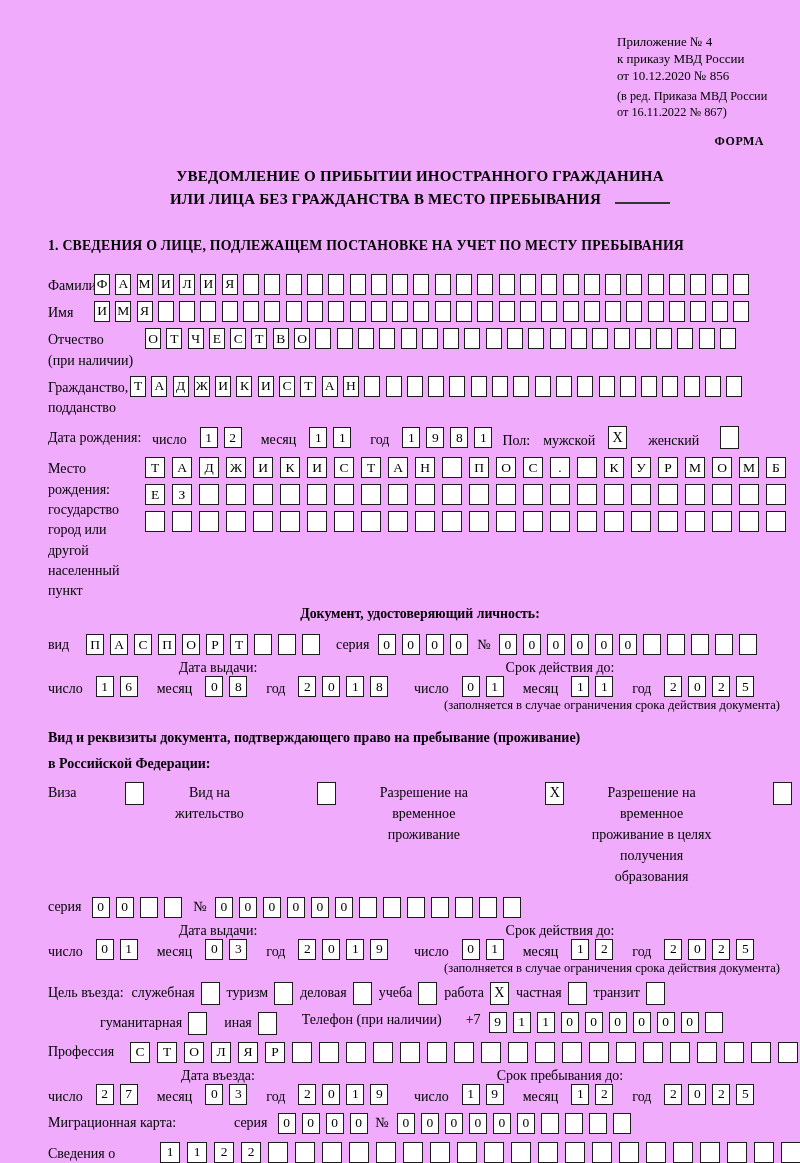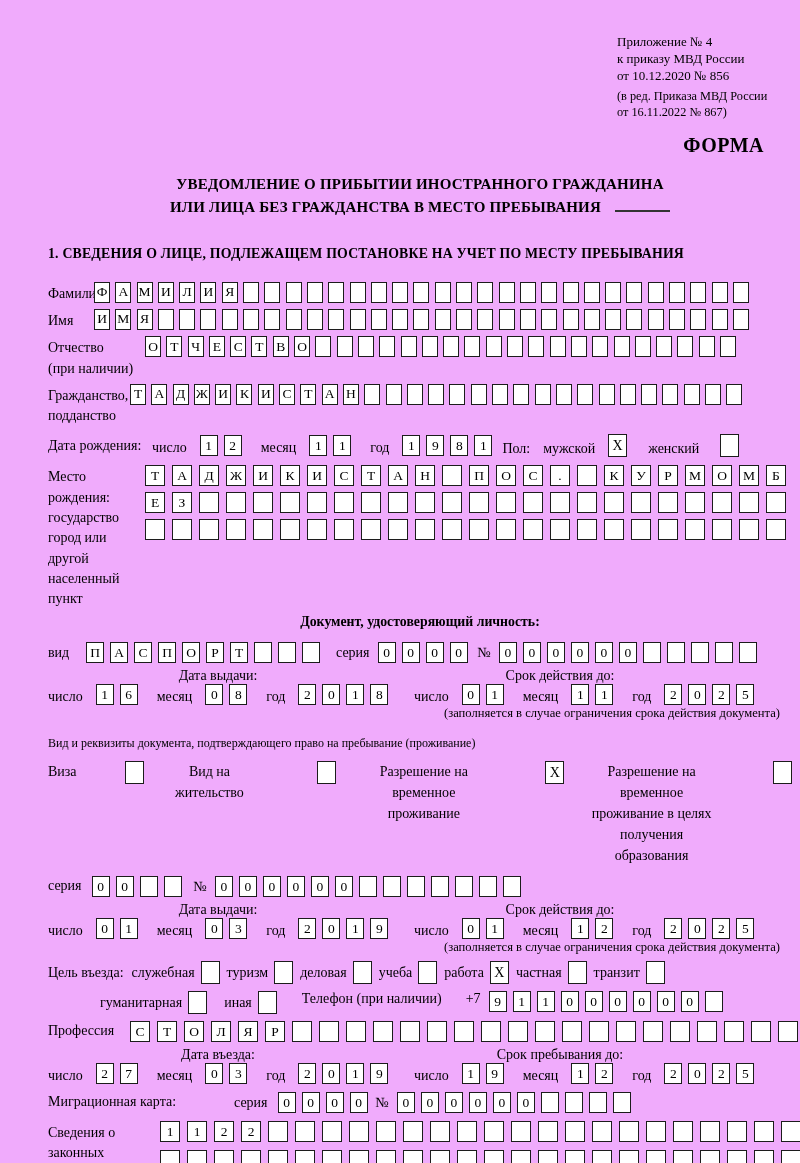--- a/index.html
+++ b/index.html
@@ -4,21 +4,21 @@
 <style>
   * { box-sizing: border-box; }
   html,body { margin:0; padding:0; background:#888; }
   .page {
     width:800px; height:1163px; margin:0 auto; background:#f0abfc;
     font-family:"Liberation Serif", serif; color:#000;
     padding:34px 8px 10px 48px; overflow:hidden; position:relative;
   }
   .annex { margin-left:569px; font-size:13px; line-height:1.3; }
   .annex .note { font-size:12.3px; margin-top:3px; line-height:1.32; }
-  .forma { text-align:right; padding-right:28px; font-weight:bold; font-size:20px; margin-top:14px; letter-spacing:0.5px; }
+  .forma { text-align:right; padding-right:28px; font-weight:bold; font-size:12px; margin-top:14px; letter-spacing:0.5px; }
   .title { text-align:center; font-weight:bold; font-size:15px; margin-top:16px; line-height:1.55; letter-spacing:0.2px; }
   .uline { display:inline-block; width:55px; border-bottom:2px solid #333; margin-left:14px; vertical-align:baseline; }
   .section-title { font-weight:bold; font-size:13.8px; margin-top:26px; letter-spacing:0.2px; }
 
   .rows { margin-top:20px; font-size:14px; }
   .row { display:flex; align-items:flex-start; margin-bottom:5px; }
   .lbl { flex:none; line-height:1.45; padding-top:2px; }
   .cells { display:inline-flex; flex:none; }
   .cell {
     display:inline-flex; align-items:center; justify-content:center;
@@ -33,21 +33,21 @@
   }
   .stack { display:flex; flex-direction:column; gap:6px; }
   .dg { display:flex; align-items:flex-end; gap:13px; flex:none; }
   .dhead { display:flex; margin-top:3px; }
   .dhead .h-left { width:340px; text-align:center; flex:none; }
   .dhead .h-right { flex:1; text-align:center; padding-right:60px; }
   .drow { display:flex; align-items:center; }
   .drow .g-left { width:340px; flex:none; }
   .drow .g-right { margin-left:26px; }
   .fnote { text-align:right; font-size:12.6px; padding-right:12px; margin-top:1px; margin-bottom:6px; }
-  .intro { font-size:12px; line-height:1.8; margin-top:12px; }
+  .intro { font-size:14px; line-height:1.8; margin-top:12px;font-weight:bold; }
   .opts { display:flex; align-items:flex-start; margin-top:6px; margin-bottom:10px; }
   .opt { display:flex; align-items:flex-start;gap:44px; }
   .opt .olbl { text-align:center; line-height:1.5; }
   .opt .cb { margin-left:8px; }
   .purp { display:inline-flex; align-items:center; margin-right:7px; }
   .purp .plbl { margin-right:6px; }
   .nowrap { white-space:nowrap; }
 </style>
 </head>
 <body>
@@ -423,20 +423,21 @@
             <span class="cell">0</span>
             <span class="cell">2</span>
             <span class="cell">5</span>
           </span>
       </span>
     </div>
     <div class="fnote">(заполняется в случае ограничения срока действия документа)</div>
 
     <div class="intro">
       <div>Вид и реквизиты документа, подтверждающего право на пребывание (проживание)</div>
+      <div>в Российской Федерации:</div>
     </div>
 
     <div class="opts">
       <div class="opt">
         <span class="olbl">Виза</span>
         <span class="cb" style="margin-left:4px"></span>
       </div>
       <div class="opt" style="margin-left:16px">
         <span class="olbl">Вид на жительство</span>
         <span class="cb" style="margin-left:14px"></span>

